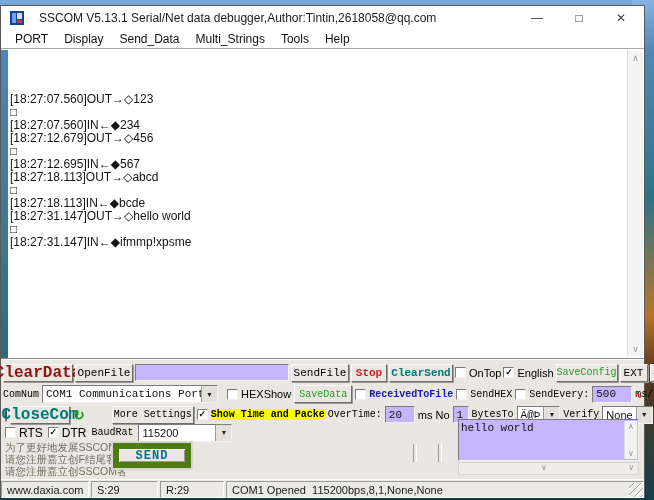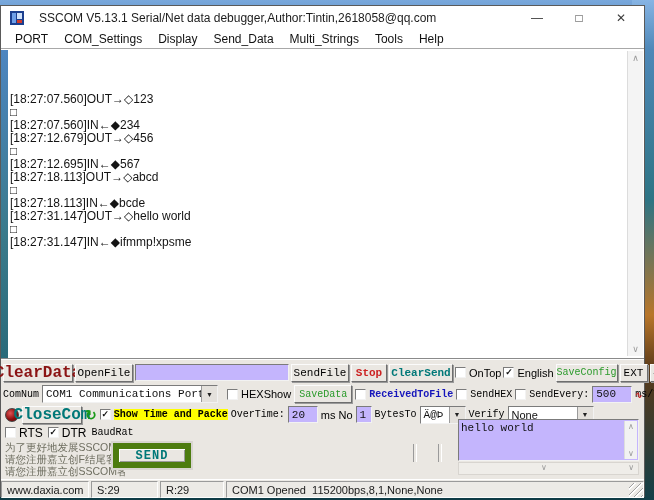--- a/index.html
+++ b/index.html
@@ -114,21 +114,20 @@
     <div class="winbtns">
       <span class="winbtn">—</span>
       <span class="winbtn">□</span>
       <span class="winbtn">✕</span>
     </div>
   </div>
 
   <div class="menubar">
 
   <span class="menu-item">PORT</span>
-      <span class="menu-item">COM_Settings</span>
       <span class="menu-item">Display</span>
       <span class="menu-item">Send_Data</span>
       <span class="menu-item">Multi_Strings</span>
       <span class="menu-item">Tools</span>
       <span class="menu-item">Help</span>
     </div>
 
   <div class="log">
     <div class="desktop-peek"></div>
     <div class="log-text">
@@ -187,20 +186,21 @@
       </span>
       <input class="sunken inp" style="width: 40px;" value="500">
       <span class="mono">ms/Tim</span>
 
     </div>
 
     <div class="r" style="left:4px;top:46px;right:2px;height:17px;gap:3px;">
       <span class="led"></span>
       <span class="btn mono c-teal" style="width:60px;font-size:16px;">CloseCom</span>
       <span class="refresh">↻</span>
+      <span class="btn mono" style="width:82px;margin-left:24px;">More Settings</span>
       <span class="cbwrap">
         <span class="cb">✓</span>
         <span class="mono hl">Show Time and Packe</span>
       </span>
       <span class="mono">OverTime:</span>
       <input class="sunken inp" style="width: 30px;" value="20">
       <span class="sans">ms</span>
       <span class="sans">No</span>
       <input class="sunken inp" style="width: 16px;" value="1">
       <span class="mono">BytesTo</span>
@@ -218,20 +218,24 @@
     <div class="r" style="left:4px;top:64px;width:450px;height:17px;gap:5px;">
       <span class="cbwrap">
         <span class="cb"></span>
         <span class="sans" style="font-size:12px;">RTS</span>
       </span>
       <span class="cbwrap">
         <span class="cb">✓</span>
         <span class="sans" style="font-size:12px;">DTR</span>
       </span>
       <span class="mono">BaudRat</span>
+      <span class="combo" style="width:94px;">
+        <span class="val" style="font-family:'Liberation Sans',sans-serif;">115200</span>
+        <span class="dd">▼</span>
+      </span>
     </div>
 
     <div class="send-area sunken">
       <div class="send-text">hello world</div>
       <div class="mini-scroll">
         <div class="up">∧</div>
         <div class="dn">∨</div>
       </div>
     </div>
     <div class="under-strip">

